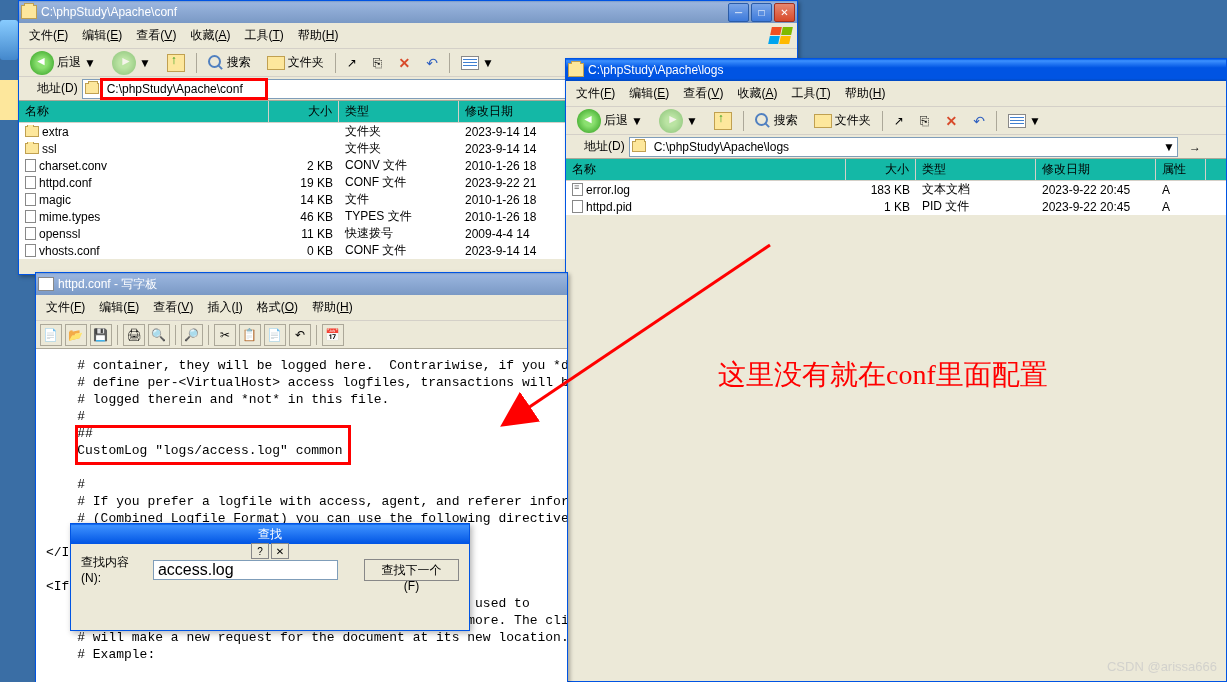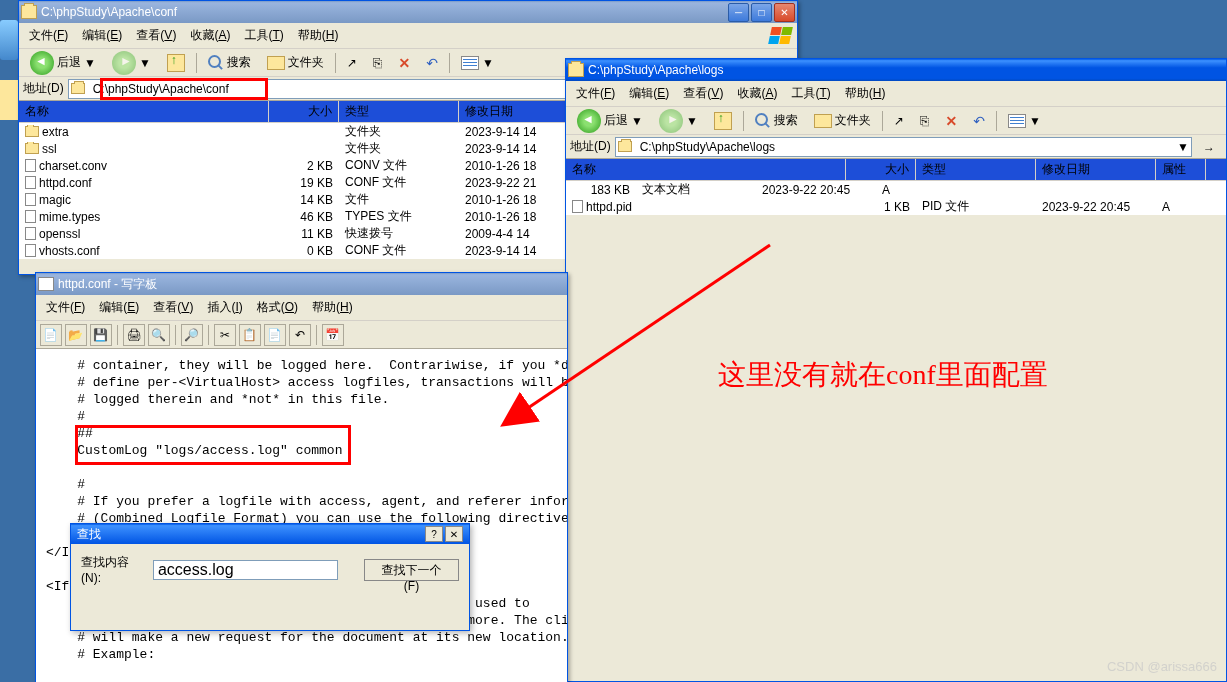--- a/index.html
+++ b/index.html
@@ -28,25 +28,25 @@
 .icon-up { width: 18px; height: 18px; background: #fde79c; border: 1px solid #c0a050; position: relative; }
 .icon-up::after { content: "↑"; color: #2a9a1a; position: absolute; left: 3px; top: -2px; font-weight: bold; }
 .icon-search { width: 16px; height: 16px; position: relative; }
 .icon-search::before { content: ""; position: absolute; width: 9px; height: 9px; border: 2px solid #5080c0; border-radius: 50%; }
 .icon-search::after { content: ""; position: absolute; width: 6px; height: 2px; background: #5080c0; transform: rotate(45deg); left: 9px; top: 11px; }
 .icon-folders { width: 18px; height: 14px; background: #fde79c; border: 1px solid #c0a050; }
 .icon-x { color: #d84a2a; font-weight: bold; font-size: 14px; }
 .icon-undo { color: #3060c0; font-size: 14px; }
 .icon-views { width: 18px; height: 14px; background: white; border: 1px solid #888; display: flex; flex-direction: column; justify-content: space-around; padding: 1px; }
 .icon-views span { height: 1px; background: #4080d0; }
-.addrbar { background: #ece9d8; padding: 2px 4px; display: flex; align-items: center; gap: 4px; font-size: 12px; height: 24px; border-bottom: 1px solid #aca899; }
+.addrbar { background: #ece9d8; padding: 2px 18px; display: flex; align-items: center; gap: 4px; font-size: 12px; height: 24px; border-bottom: 1px solid #aca899; }
 .addr-input { flex: 1; height: 20px; border: 1px solid #7f9db9; background: white; padding: 0 2px; display: flex; align-items: center; gap: 4px; }
 .addr-text { flex: 1; font-size: 12px; }
 .filelist { background: white; flex: 1; font-size: 12px; overflow: hidden; }
-.file-header { display: flex; background: #1d4ed8; border-bottom: 1px solid #d4d0c8; }
+.file-header { display: flex; background: #14b8a6; border-bottom: 1px solid #d4d0c8; }
 .file-header .col { padding: 2px 6px; border-right: 1px solid #d4d0c8; font-size: 12px; }
 .col-name { width: 250px; }
 .col-size { width: 70px; text-align: right; }
 .col-type { width: 120px; }
 .col-date { width: 120px; }
 .col-attr { width: 50px; }
 .file-row { display: flex; padding: 0; height: 17px; align-items: center; }
 .file-row .col { padding: 0 6px; overflow: hidden; white-space: nowrap; }
 .file-icon { width: 14px; height: 11px; display: inline-block; }
 .fi-folder { background: #fde79c; border: 1px solid #c0a050; position: relative; }
@@ -56,21 +56,21 @@
 .fi-log::after { content: "≡"; position: absolute; left: 1px; top: -2px; font-size: 9px; color: #666; }
 .win-logo { width: 30px; height: 20px; position: absolute; right: 2px; top: 24px; }
 .win-logo span:nth-child(1) { position: absolute; width: 10px; height: 8px; background: #f25022; left: 6px; top: 2px; transform: skewX(-12deg); }
 .win-logo span:nth-child(2) { position: absolute; width: 10px; height: 8px; background: #7fba00; left: 17px; top: 2px; transform: skewX(-12deg); }
 .win-logo span:nth-child(3) { position: absolute; width: 10px; height: 8px; background: #00a4ef; left: 4px; top: 11px; transform: skewX(-12deg); }
 .win-logo span:nth-child(4) { position: absolute; width: 10px; height: 8px; background: #ffb900; left: 15px; top: 11px; transform: skewX(-12deg); }
 .wordpad-toolbar { background: #ece9d8; padding: 2px 4px; display: flex; gap: 3px; border-bottom: 1px solid #aca899; height: 28px; align-items: center; }
 .wp-btn { width: 22px; height: 22px; border: 1px solid #aca899; background: #ece9d8; display: flex; align-items: center; justify-content: center; cursor: pointer; font-size: 12px; }
 .wordpad-content { background: white; padding: 8px 10px; font-family: "Courier New", monospace; font-size: 13px; line-height: 17px; white-space: pre; overflow: hidden; height: 340px; position: relative; }
 .dialog { position: absolute; background: #ece9d8; border: 1px solid #0054e3; box-shadow: 2px 2px 6px rgba(0,0,0,0.3); font-size: 12px; }
-.dialog-title { height: 20px; background: linear-gradient(to bottom, #0058e3, #3d91ff 8%, #0054e3); color: white; padding: 2px 6px; display: flex; justify-content: space-between; align-items: center; }
+.dialog-title { height: 20px; background: linear-gradient(to bottom, #0058e3, #3d91ff 8%, #0054e3); color: white; padding: 2px 6px; display: flex; justify-content: space-between; align-items: center; flex-direction: column; }
 .dialog-title .dbtn { width: 18px; height: 16px; background: #ece9d8; color: black; border: 1px solid #888; display: flex; align-items: center; justify-content: center; font-size: 10px; cursor: pointer; }
 .dialog-body { padding: 10px; }
 .dialog-row { display: flex; align-items: center; gap: 6px; margin-bottom: 8px; }
 .dialog-input { border: 1px solid #7f9db9; background: white; padding: 2px 4px; font-size: 16px; height: 20px; width: 185px; }
 .dialog-btn { background: #ece9d8; border: 1px solid #888; padding: 2px 10px; font-size: 12px; cursor: pointer; min-width: 88px; height: 22px; margin-left: 20px; }
 .checkbox-row { display: flex; align-items: center; gap: 4px; margin-bottom: 4px; margin-left: 20px; }
 .checkbox-row input { width: 13px; height: 13px; }
 .redbox { position: absolute; border: 3px solid #f00; pointer-events: none; }
 .arrow-svg { position: absolute; pointer-events: none; }
 .annot-text { position: absolute; color: #f00; font-size: 28px; font-family: "Microsoft YaHei"; pointer-events: none; font-weight: 400; }
@@ -290,20 +290,24 @@
   <div class="filelist">
     <div class="file-header">
       <div class="col" style="width:280px">名称</div>
       <div class="col col-size">大小</div>
       <div class="col col-type">类型</div>
       <div class="col col-date">修改日期</div>
       <div class="col col-attr">属性</div>
     </div>
     <div id="files2">
         <div class="file-row">
+          <div class="col" style="width:280px;display:flex;align-items:center;gap:3px">
+            <span class="file-icon fi-log"></span>
+            <span>error.log</span>
+          </div>
           <div class="col col-size">183 KB</div>
           <div class="col col-type">文本文档</div>
           <div class="col col-date">2023-9-22 20:45</div>
           <div class="col col-attr">A</div>
         </div>
         <div class="file-row">
           <div class="col" style="width:280px;display:flex;align-items:center;gap:3px">
             <span class="file-icon fi-file"></span>
             <span>httpd.pid</span>
           </div>

